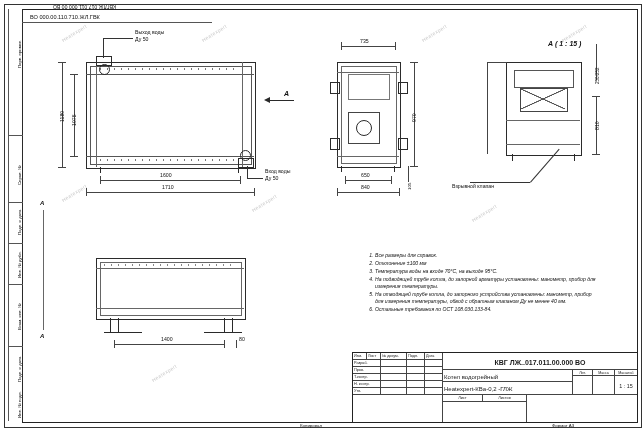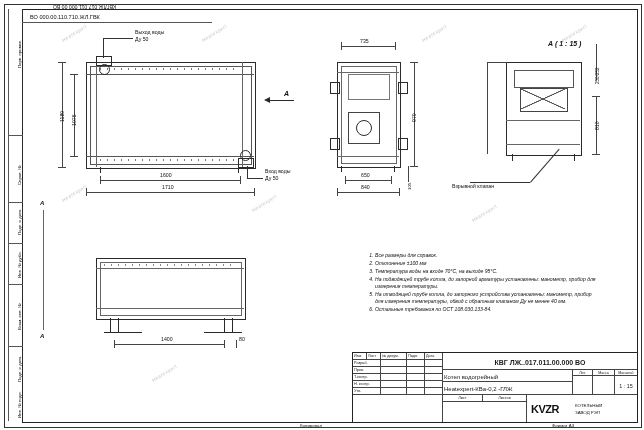--- a/index.html
+++ b/index.html
@@ -247,25 +247,20 @@
     <div class="tb-cell center" style="left:240px;top:17px;width:22px;height:6px;font-size:3.6px;">Масса</div>
     <div class="tb-cell center" style="left:262px;top:17px;width:22px;height:6px;font-size:3.6px;border-right:none;">Масштаб</div>
     <div class="tb-cell center" style="left:220px;top:23px;width:20px;height:19px;"></div>
     <div class="tb-cell center" style="left:240px;top:23px;width:22px;height:19px;"></div>
     <div class="tb-cell center" style="left:262px;top:23px;width:22px;height:19px;font-size:5.4px;line-height:19px;border-right:none;">1 : 15</div>
 
     <div class="tb-cell center" style="left:90px;top:42px;width:40px;height:7px;font-size:3.8px;">Лист</div>
     <div class="tb-cell center" style="left:130px;top:42px;width:44px;height:7px;font-size:3.8px;">Листов</div>
     <div class="tb-cell" style="left:90px;top:49px;width:84px;height:20px;border-right:0.7px solid #444;border-bottom:none;"></div>
 
-    <div class="tb-cell" style="left:174px;top:42px;width:110px;height:27px;border-right:none;border-bottom:none;">
-      <div class="logo" style="left:4px;top:8px;">KVZR</div>
-      <div class="lbl" style="left:48px;top:8px;font-size:4.4px;">КОТЕЛЬНЫЙ</div>
-      <div class="lbl" style="left:48px;top:15px;font-size:4.4px;">ЗАВОД РЭП</div>
-    </div>
 
     <div class="tb-cell" style="left:0;top:42px;width:90px;height:27px;border-bottom:none;"></div>
   </div>
 
   <div class="lbl" style="left:300px;top:423px;font-size:4.4px;">Копировал</div>
   <div class="lbl" style="left:552px;top:423px;font-size:4.4px;">Формат А3</div>
 
   <div class="wm" style="left:60px;top:30px;">Heatexpert</div>
   <div class="wm" style="left:200px;top:30px;">Heatexpert</div>
   <div class="wm" style="left:420px;top:30px;">Heatexpert</div>

